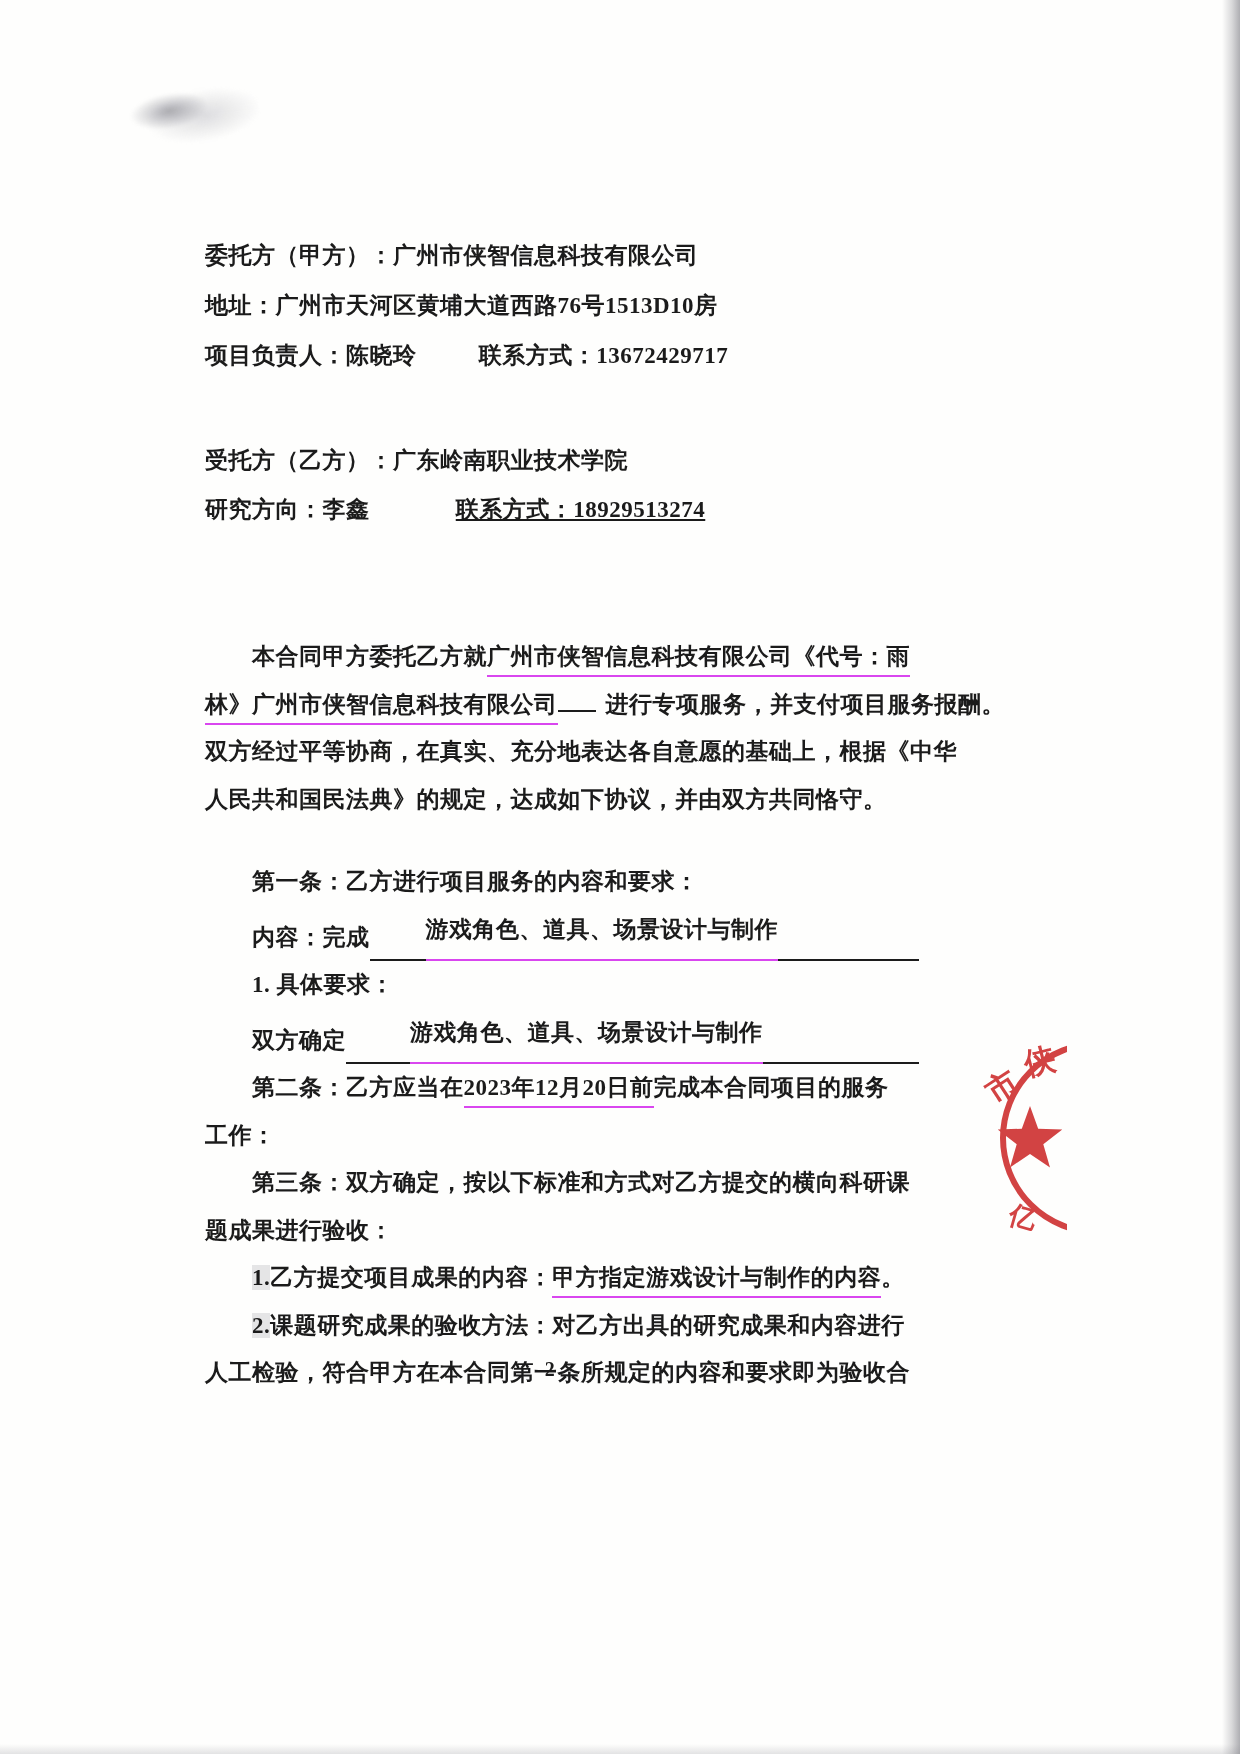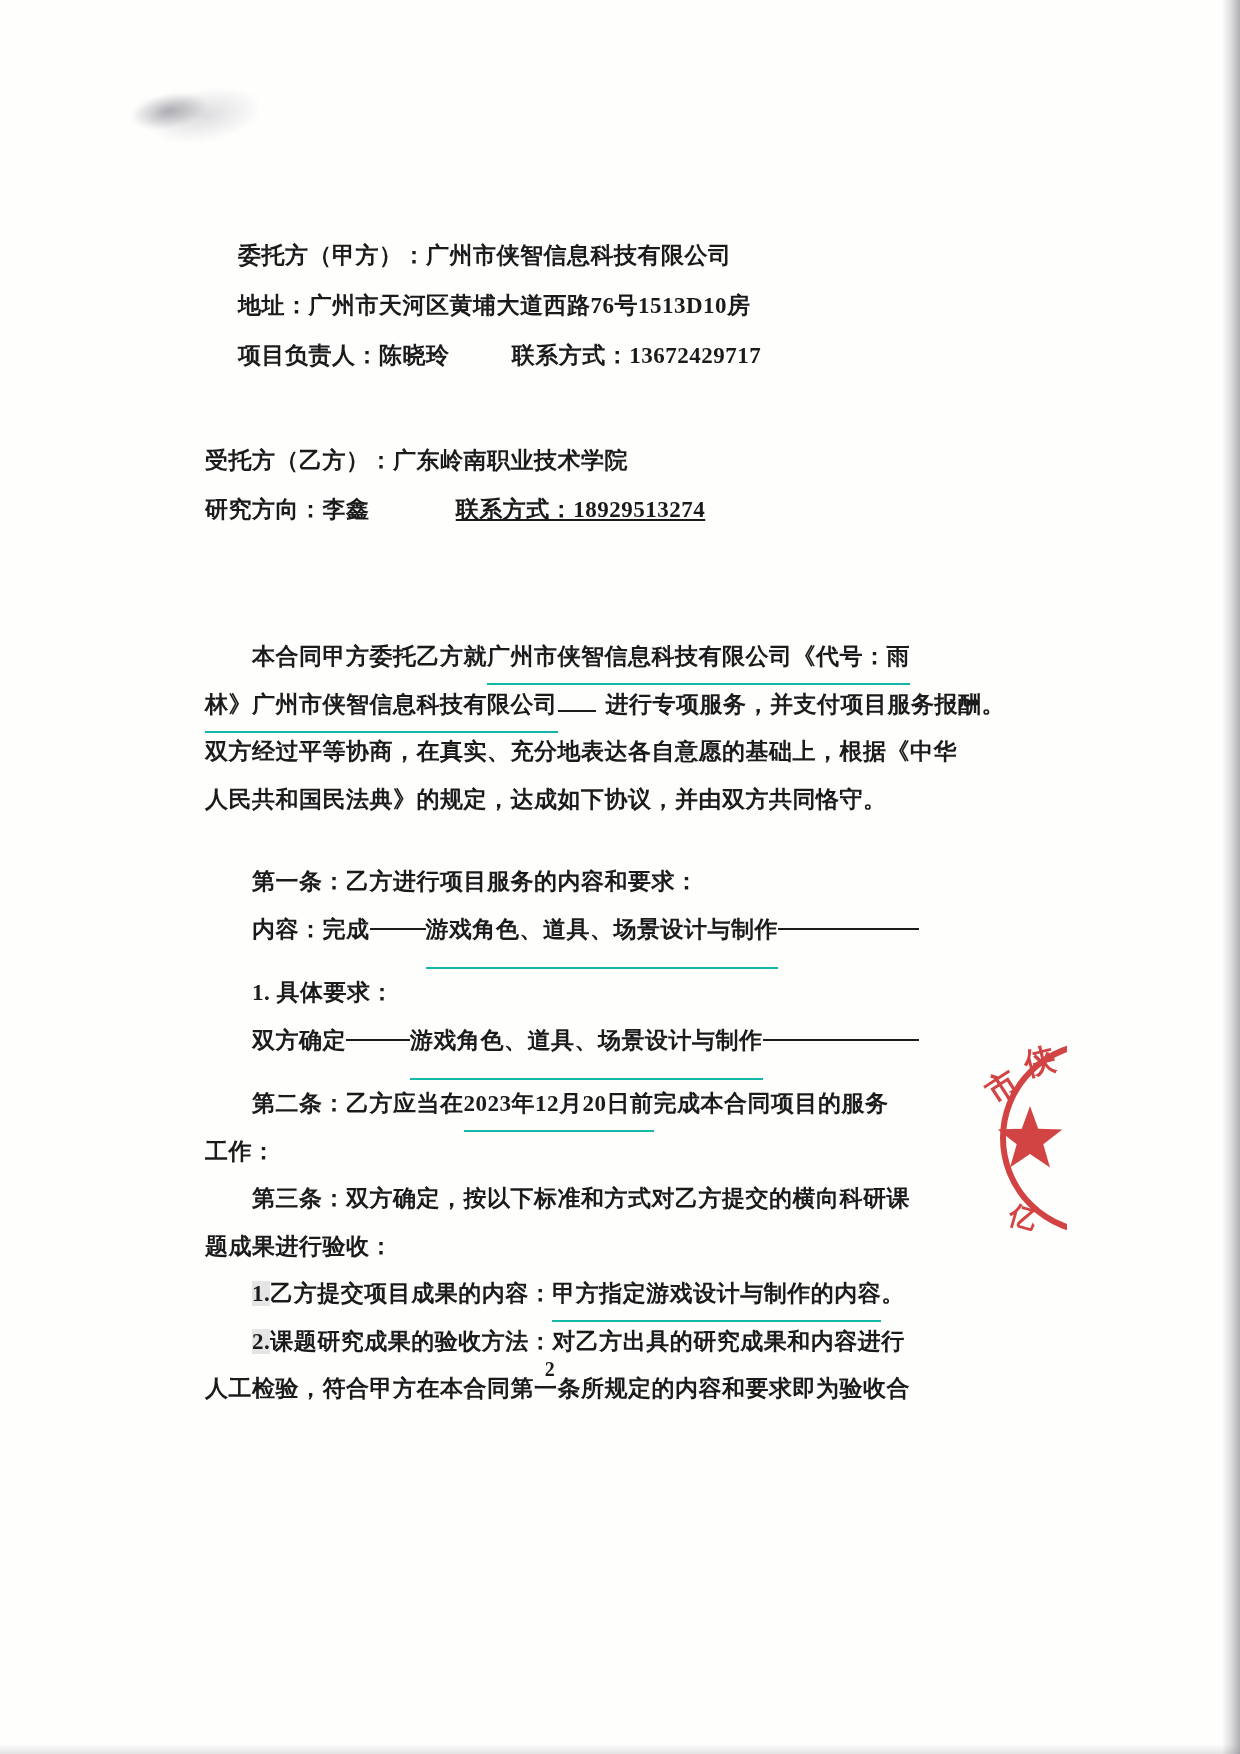--- a/index.html
+++ b/index.html
@@ -35,47 +35,47 @@
 
   
   .blk {
     position:absolute; left:205px; width:730px;
     font-size:23px; font-weight:600; color:#1b1b1b;
     letter-spacing:.5px;
   }
   .line { white-space:nowrap; }
   .ind  { padding-left:47px; }
 
-  #party-a { top:231px;margin-left:33px; }
+  #party-a { top:231px; }
   #party-a .line { line-height:50px; }
   #party-b { top:436px; }
   #party-b .line { line-height:49px; }
   #intro { top:633px; }
   #intro .line { line-height:47.5px; }
   #body-block { top:858px; }
   #body-block .line { line-height:47.5px; }
 
   .contact-a { margin-left:56px; }
   .contact-b { margin-left:80px;text-decoration:underline; }
 
   .u {
-    border-bottom:2px solid #14b8a6;
-    padding-bottom:14px;
+    border-bottom:2px solid #d946ef;
+    padding-bottom:6px;
   }
   .blank {
     display:inline-block;
     border-bottom:2px solid #1c1c1c;
     height:1.05em;
     vertical-align:baseline;
   }
   .b56 { width:56px; }
   .b64 { width:64px; }
   .b38 { width:38px; margin-right:10px; }
 
-  .flexline { display:flex; align-items:flex-start; }
+  .flexline { display:flex; align-items:flex-end; }
   .fill {
     flex:1;
     border-bottom:2px solid #1c1c1c;
     height:1.05em;
     margin-right:16px;
   }
 
   .hl { background:rgba(140,140,148,.22); }
 
   #page-num {

